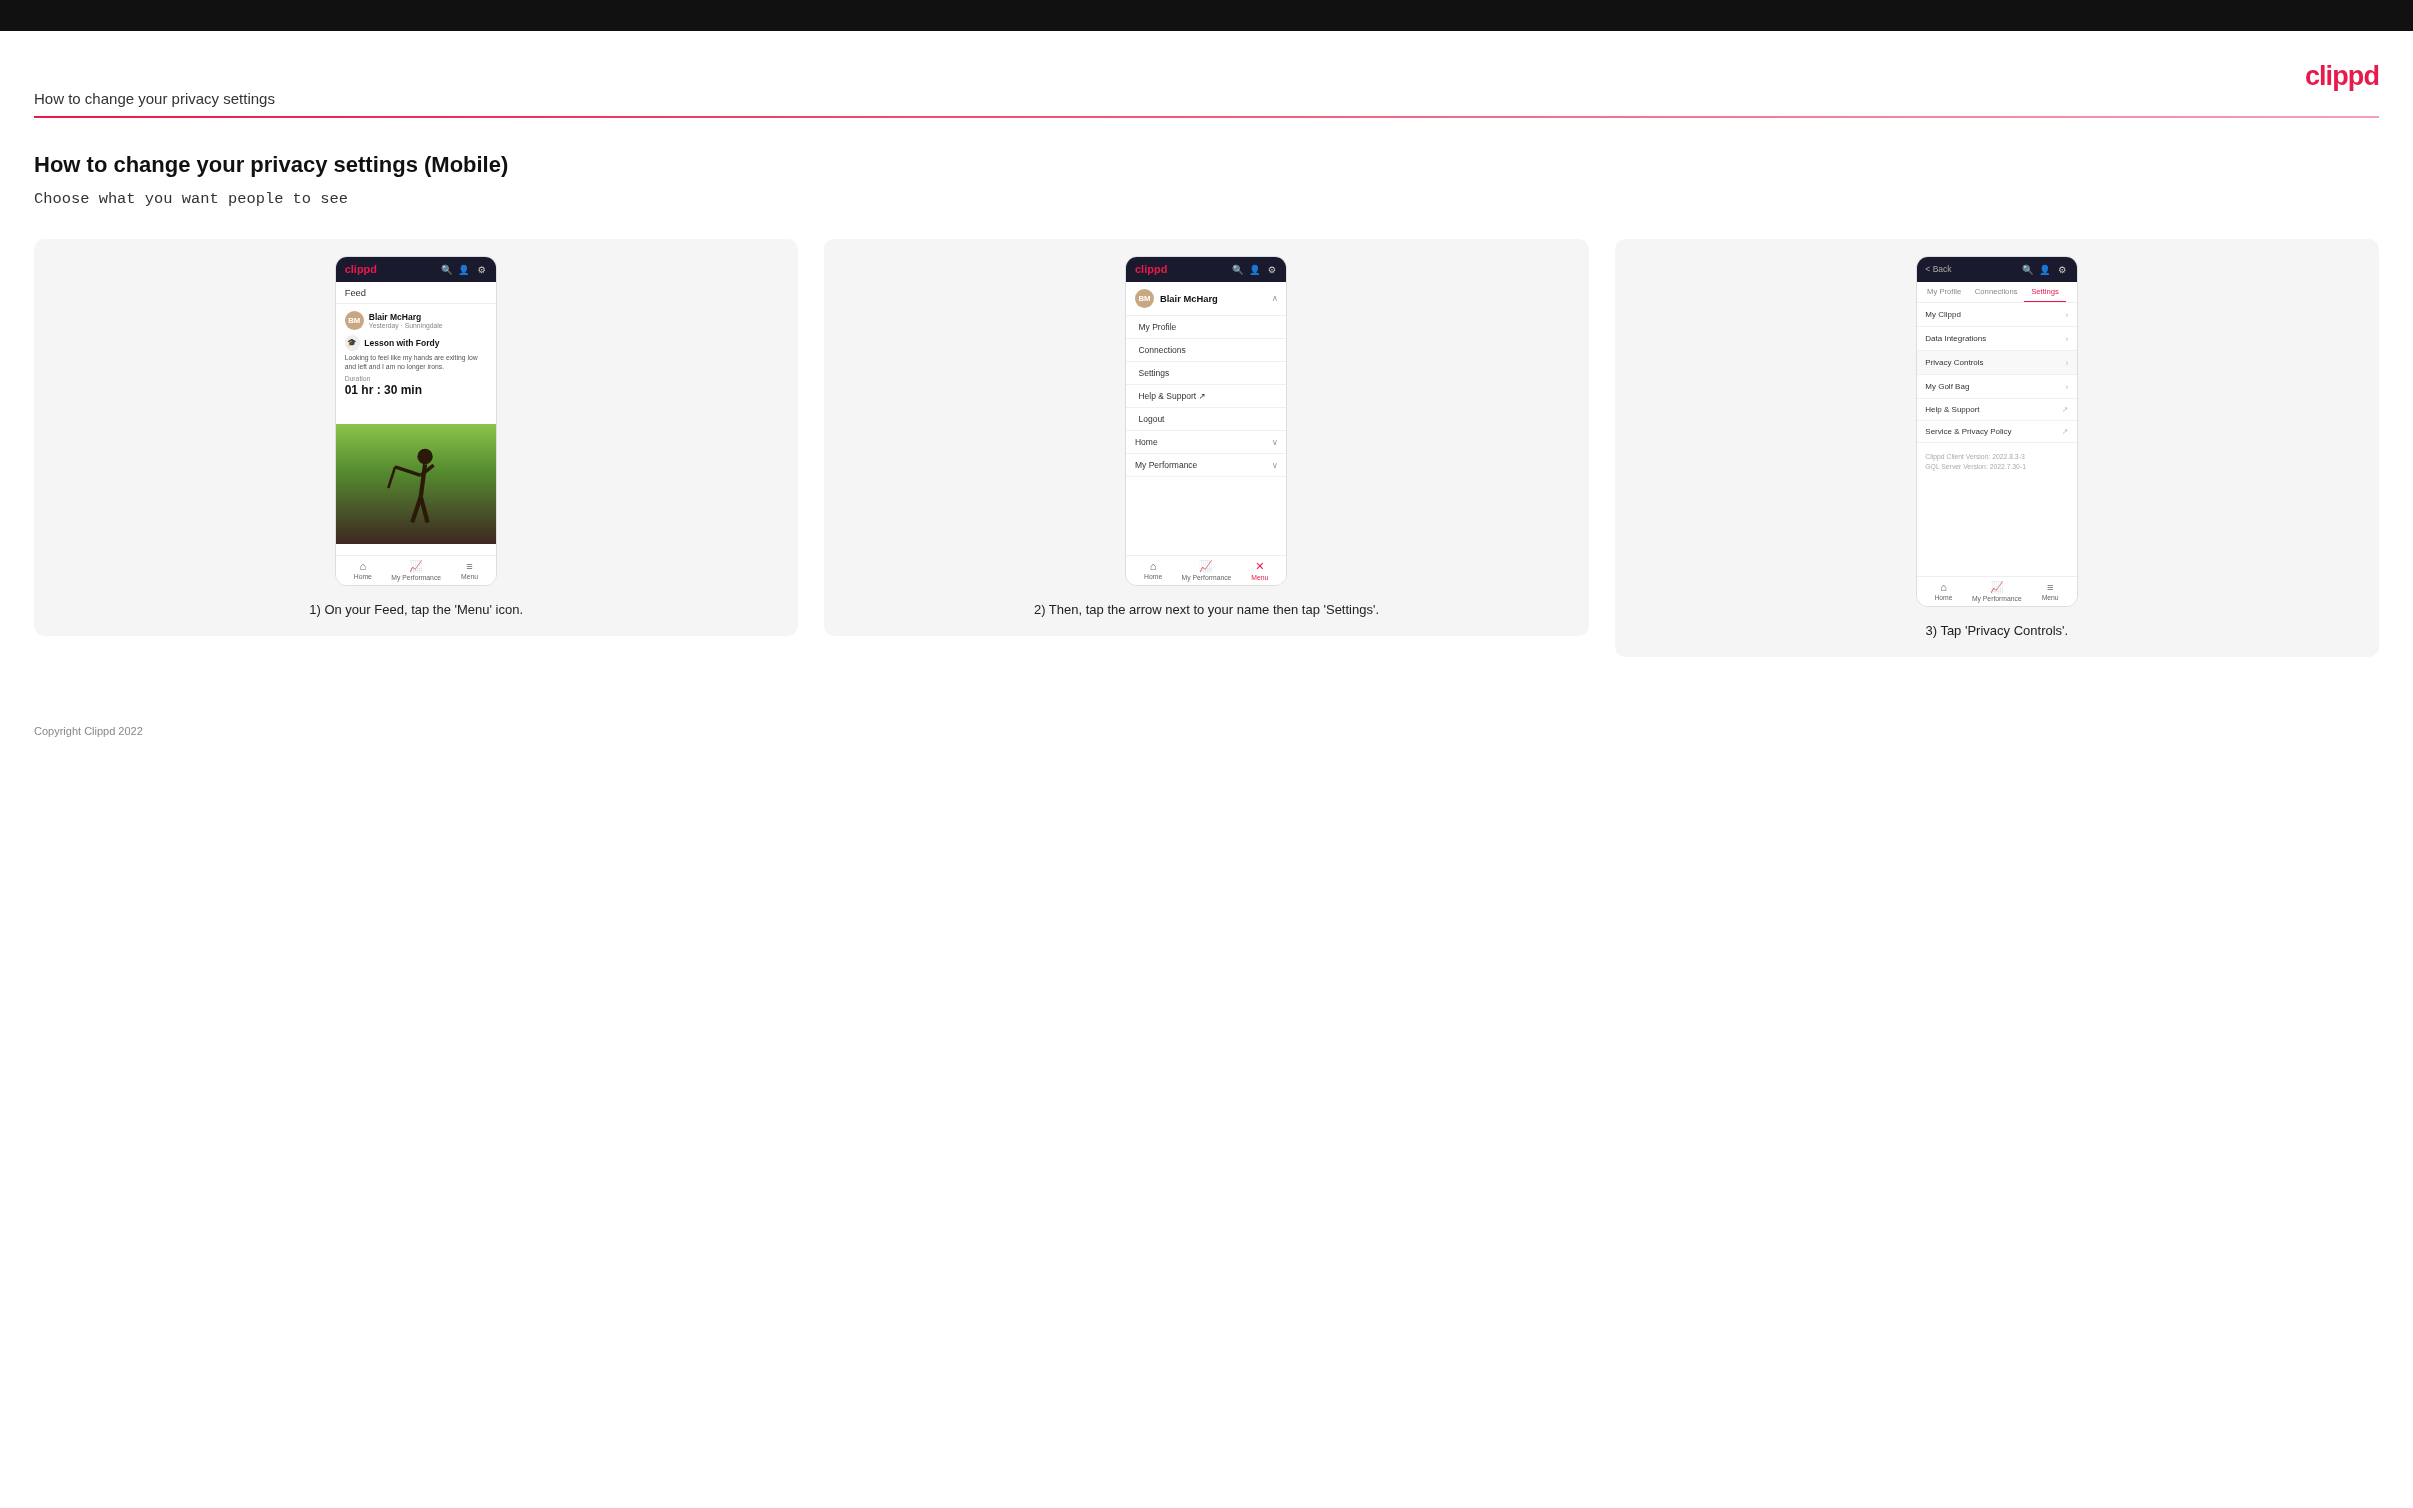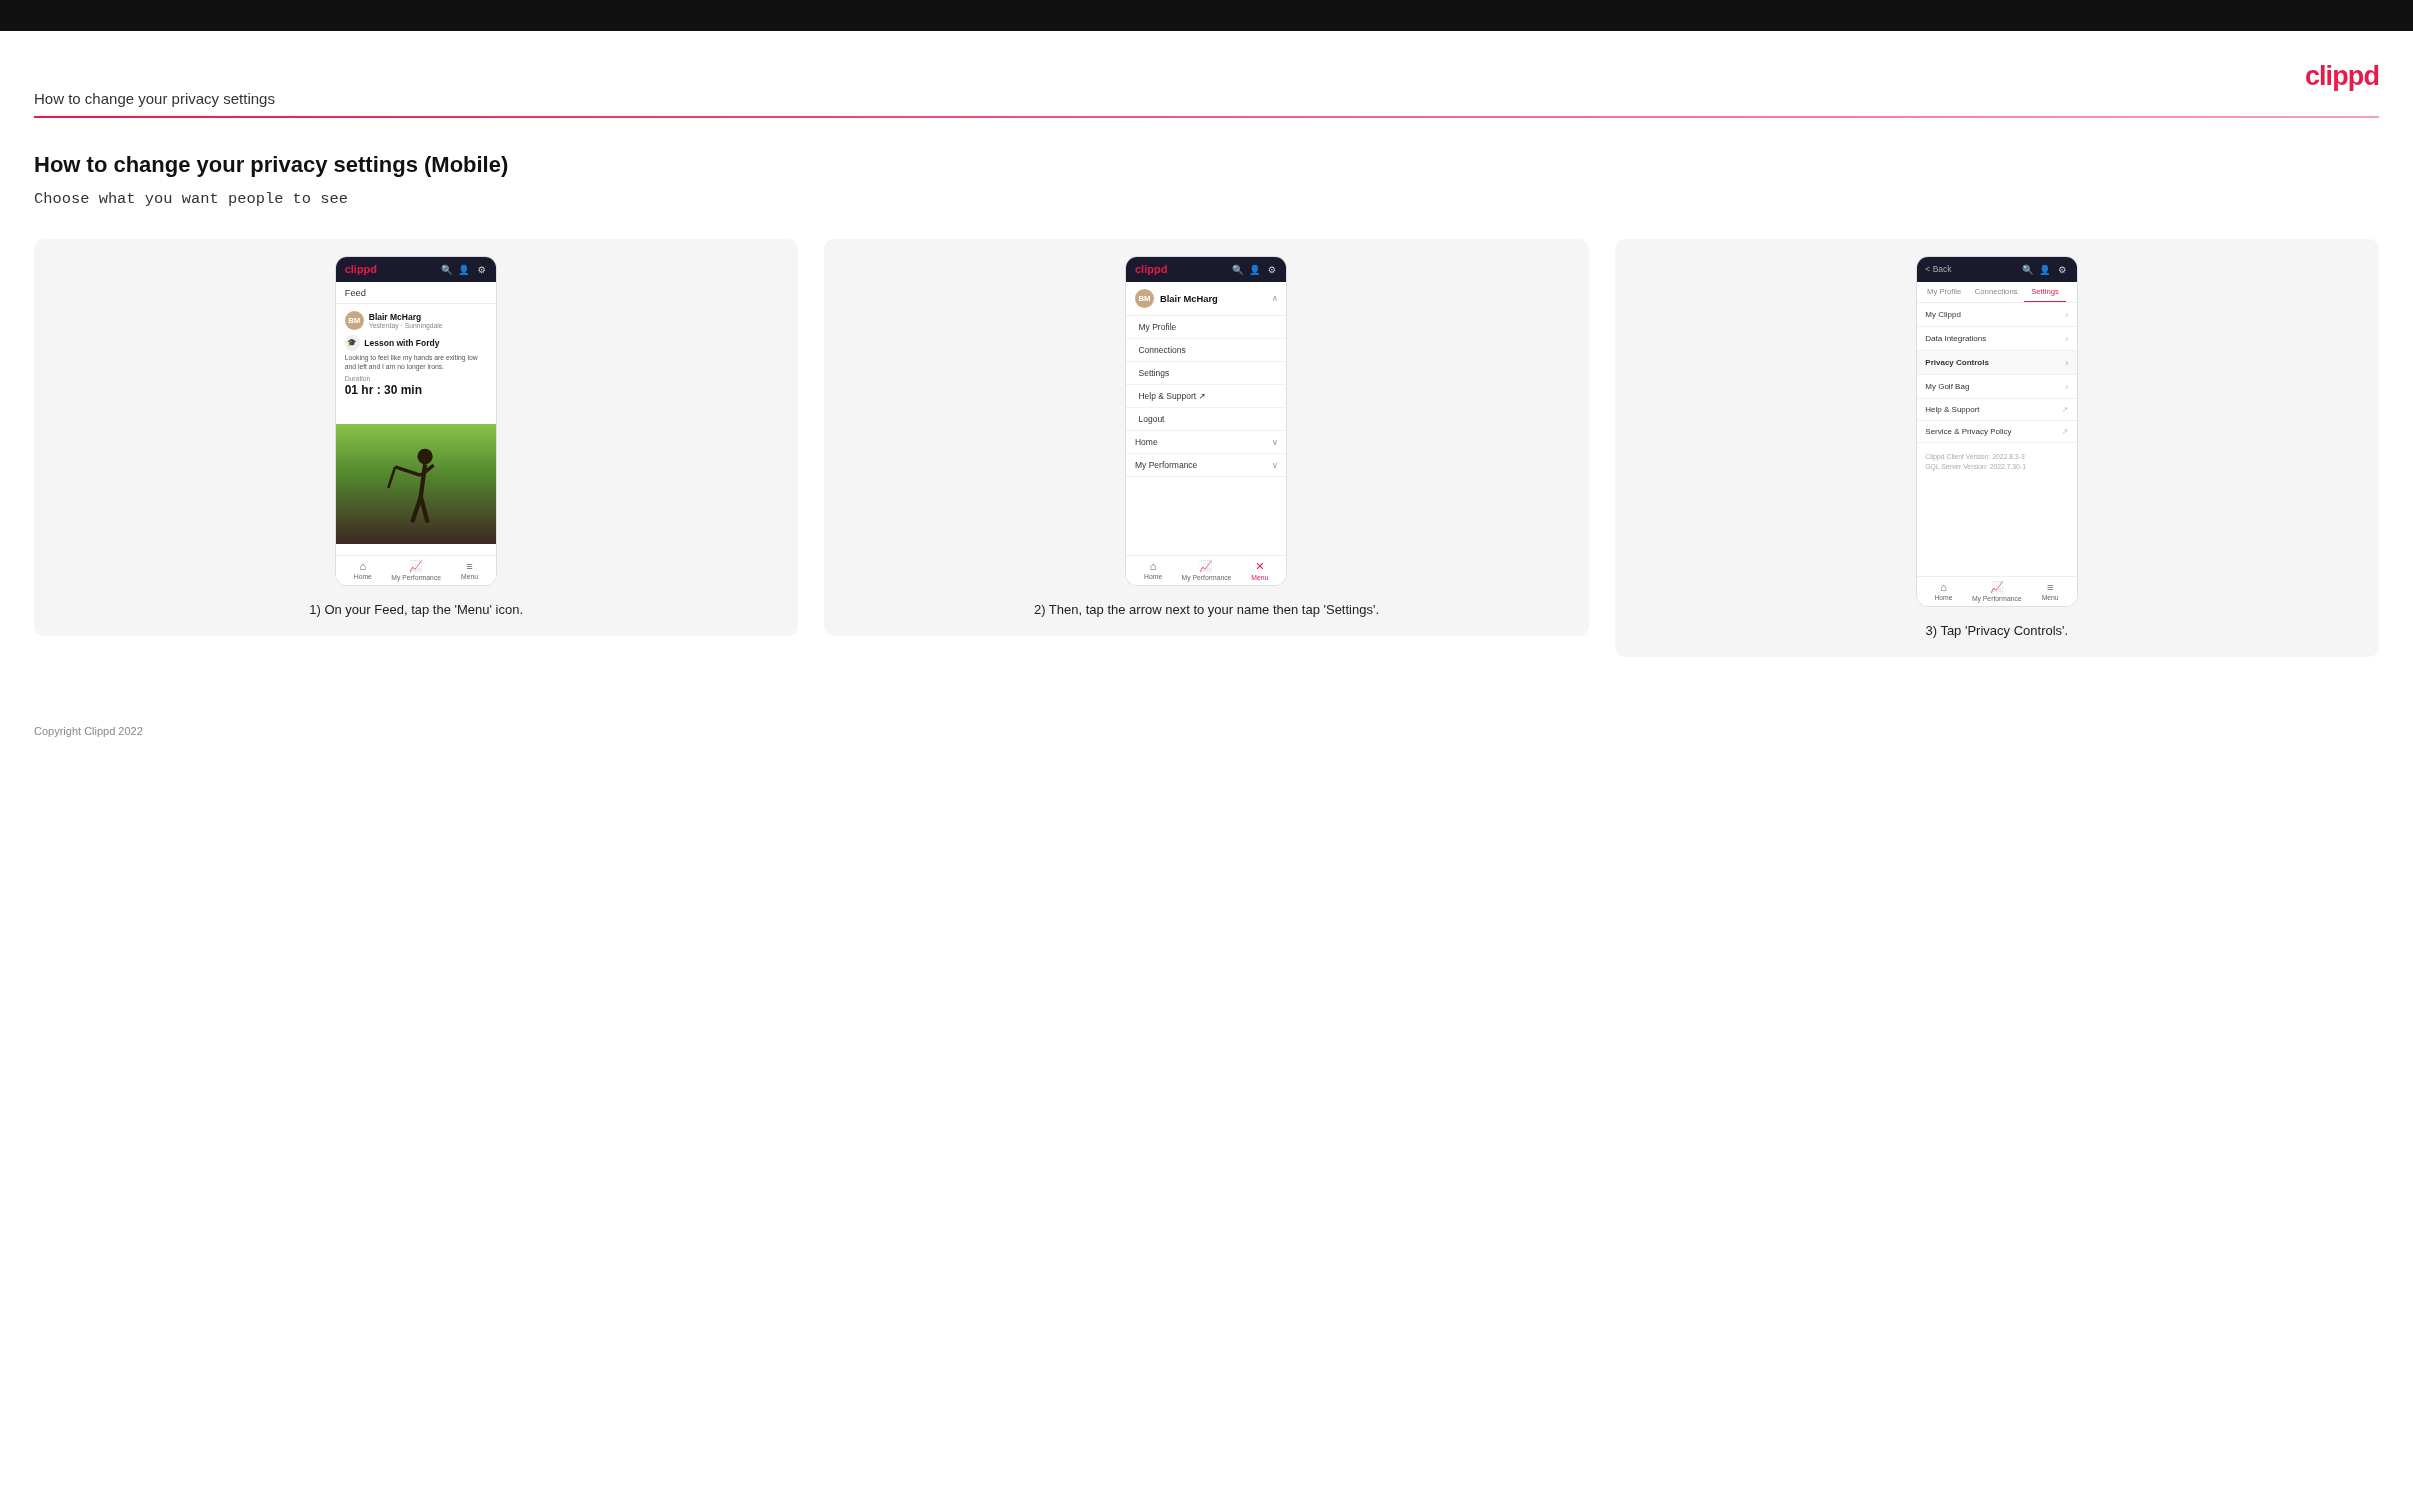--- a/index.html
+++ b/index.html
@@ -308,21 +308,21 @@
       display: flex;
       align-items: center;
       justify-content: space-between;
       padding: 6px 8.5px;
       font-size: 8px;
       color: #333;
       border-bottom: 0.9px solid #f0f0f0;
     }
     .settings-list-item.highlighted {
       background: #f8f8f8;
-      font-weight: 700;
+      font-weight: 400;
       gap: 30px;
     }
     .settings-chevron {
       font-size: 9.4px;
       color: #bbb;
     }
     .settings-ext-icon {
       font-size: 7.7px;
       color: #bbb;
       margin-left: 2.6px;

